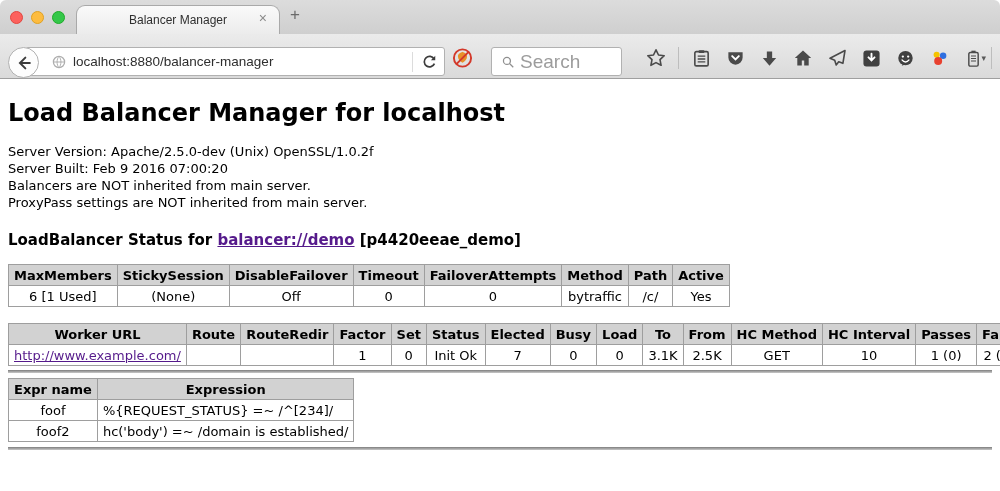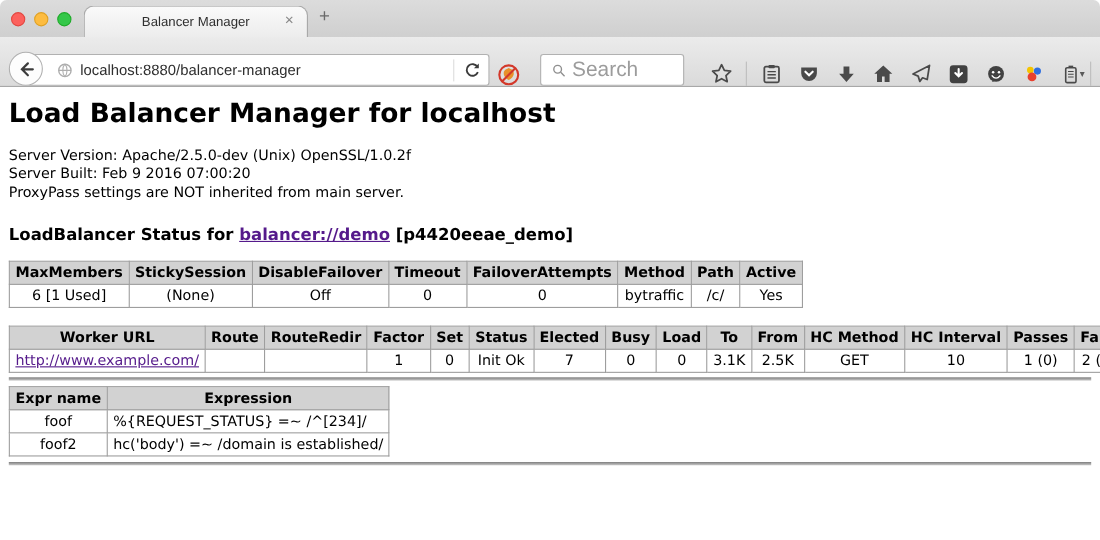--- a/index.html
+++ b/index.html
@@ -15,41 +15,41 @@
   .light.yellow { background:#fdbc40; border:1px solid #dfa123; }
   .light.green { background:#34c749; border:1px solid #1eab29; }
   .tab { position:absolute; left:76px; top:5px; width:204px; height:29px;
          background:linear-gradient(#fafafa,#ececec); border:1px solid #a9a9a9; border-bottom:none;
          border-radius:9px 9px 0 0; display:flex; align-items:center; justify-content:center; }
   .tab-title { font-size:12px; color:#2f2f2f; }
   .tab-close { position:absolute; right:12px; top:4px; font-size:14px; color:#8a8a8a; cursor:default; }
   .newtab { position:absolute; left:290px; top:5px; font-size:17px; color:#6a6a6a; }
 
   .toolbar { position:relative; height:45px; background:linear-gradient(#ebebeb,#dadada);
-             border-bottom:1px solid #9f9f9f; display:flex; align-items:flex-end; padding:0 8px; }
+             border-bottom:1px solid #9f9f9f; display:flex; align-items:flex-start; padding:13px 8px; }
   .back-btn { width:31px; height:31px; border-radius:50%; background:#fdfdfd; border:1px solid #b1b1b1;
               display:flex; align-items:center; justify-content:center; z-index:2; flex:0 0 auto; }
   .url-bar { margin-left:-14px; width:420px; height:29px; background:#fff; border:1px solid #b1b1b1;
              border-radius:3px; display:flex; align-items:center; padding:0 4px 0 22px; flex:0 0 auto; }
   .url-text { flex:1; font-size:13.5px; color:#2e2e2e; white-space:nowrap; overflow:hidden; }
   .url-sep { width:1px; height:20px; background:#dcdcdc; margin:0 6px; }
   .blocked { margin-left:12px; flex:0 0 auto; }
   .search-bar { margin-left:12px; width:131px; height:29px; background:#fff; border:1px solid #b1b1b1;
                 border-radius:3px; display:flex; align-items:center; padding:0 6px; flex:0 0 auto; }
   .search-bar input { border:none; outline:none; width:95px; font-size:19px; color:#333;
                       font-family:"Liberation Sans",sans-serif; background:transparent; }
   .search-bar input::placeholder { color:#9c9c9c; }
   .iconrow { display:flex; align-items:center; margin-left:17px; }
   .tool-icon { width:21px; height:21px; display:flex; align-items:center; justify-content:center; margin:0 6.5px; }
   .vsep { width:1px; height:22px; background:#bdbdbd; margin:0 5px; }
   .caret { font-size:9px; color:#5a5a5a; margin-left:-4px; }
 
   
   .content { background:#fff; padding:0 8px; height:411px; font-family:"DejaVu Sans","Liberation Sans",sans-serif; }
-  h1 { padding-top:10px; font-size:24px; line-height:29px; color:#000; margin-bottom:15px; letter-spacing:0; }
+  h1 { padding-top:20px; font-size:24px; line-height:29px; color:#000; margin-bottom:15px; letter-spacing:0; }
   .info { font-size:13px; line-height:17px; color:#000; }
   .status-line { margin-top:20px; margin-bottom:15px; font-size:15px; font-weight:bold; }
   a.plink { color:#551a8b; text-decoration:underline; }
   table { border-collapse:collapse; font-size:13px; }
   th, td { border:1px solid #9e9e9e; padding:2px 5px; text-align:center; height:21px; white-space:nowrap; }
   th { background:#d2d2d2; font-weight:bold; }
   td.cell-left, th.cell-left { text-align:left; }
   .tbl-balancer { margin-bottom:16px; }
   .tbl-worker  { margin-bottom:4px; }
   .rule { border:none; height:3px; background:linear-gradient(#7d7d7d,#c9c9c9); margin:4px 0 5px 0; }
@@ -184,20 +184,21 @@
 
     </div>
   </div>
 
   <div class="content">
     <h1>Load Balancer Manager for localhost</h1>
 
     <div class="info">
       <div>Server Version: Apache/2.5.0-dev (Unix) OpenSSL/1.0.2f</div>
       <div>Server Built: Feb 9 2016 07:00:20</div>
+      <div>Balancers are NOT inherited from main server.</div>
       <div>ProxyPass settings are NOT inherited from main server.</div>
     </div>
 
     <div class="status-line">
       <span>LoadBalancer Status for </span><a class="plink" href="#">balancer://demo</a><span> [p4420eeae_demo]</span>
     </div>
 
     <table class="tbl-balancer">
       <colgroup>
           <col style="width:95px">

